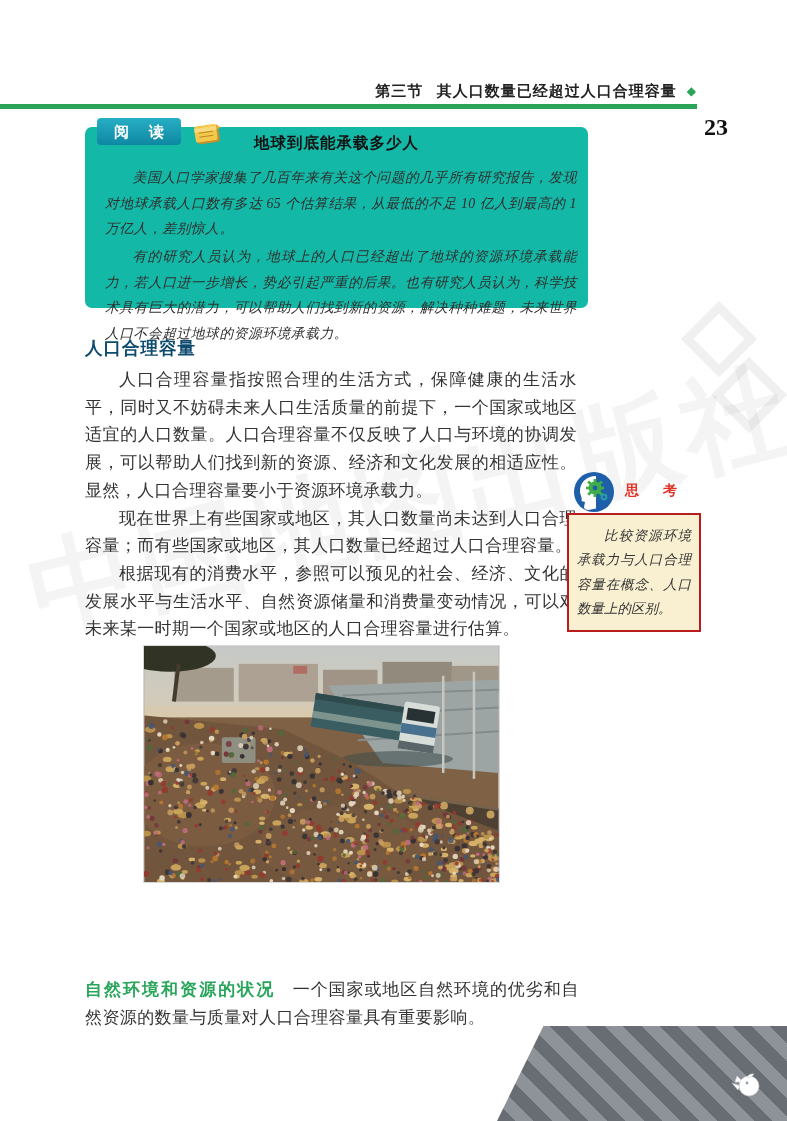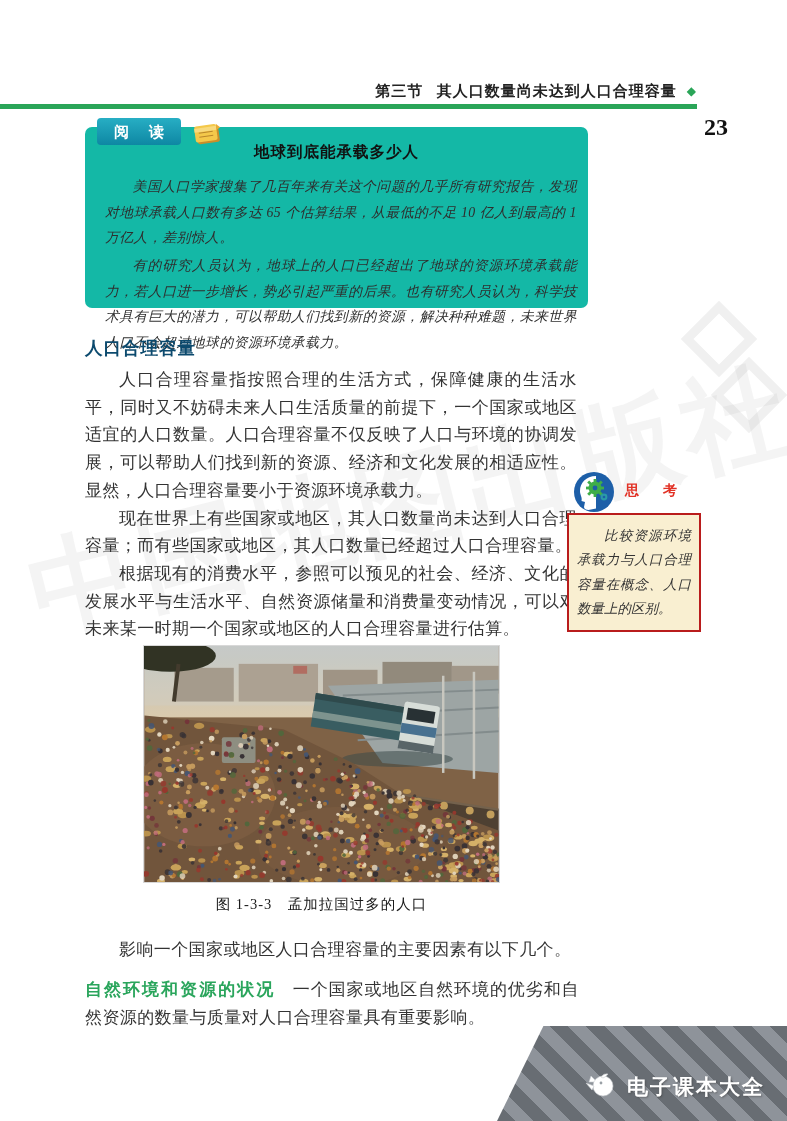--- a/index.html
+++ b/index.html
@@ -29,21 +29,21 @@
   }
   .reading-tab {
     position:absolute; left:12px; top:-9px; width:84px; height:27px;
     background:linear-gradient(#27aec4,#0e87a3); border-radius:4px;
     color:#fff; font-family:"Liberation Sans","DejaVu Sans",sans-serif;
     font-weight:bold; font-size:15px; letter-spacing:8px; text-align:center;
     line-height:27px; text-indent:8px;
   }
   .notebook-icon { position:absolute; left:106px; top:-7px; }
   .reading-title {
-    padding-top:15px; text-align:center;
+    padding-top:6px; text-align:center;
     font-family:"Liberation Sans","DejaVu Sans",sans-serif;
     font-weight:bold; font-size:15.5px; color:#111; letter-spacing:1px;
   }
   .reading-body { padding:9px 11px 0 20px; }
   .reading-body p {
     font-size:13.8px; font-style:italic; line-height:1.86; color:#2e2e2e;
     text-indent:2em; text-align:justify; letter-spacing:0.5px; margin:2px 0;
   }
 
   
@@ -123,21 +123,21 @@
 </head>
 <body>
 
 <div class="page">
 
   <div class="center-watermark">中国地图出版社</div>
   <div class="diamond-mark dm1"></div>
   <div class="diamond-mark dm2"></div>
 
   <div class="header-line">
-    <span class="sec">第三节</span><span>其人口数量尚未达到人口合理容量</span><span class="header-diamond">◆</span>
+    <span class="sec">第三节</span><span>其人口数量已经超过人口合理容量</span><span class="header-diamond">◆</span>
   </div>
   <div class="page-number">23</div>
   <div class="green-rule"></div>
 
   <div class="reading-box">
     <div class="reading-tab">阅 读</div>
     <span class="notebook-icon">
       <svg width="34" height="28" viewBox="0 0 34 28">
         <g transform="rotate(-8 17 14)">
           <rect x="6" y="7" width="22" height="16" rx="2" fill="#c98e2a"></rect>
@@ -997,41 +997,36 @@
           <circle cx="108.7" cy="157.3" r="1.3" fill="#c06a80" opacity="0.87"></circle>
           <circle cx="86.2" cy="126.8" r="1.3" fill="#e6dcc8" opacity="0.80"></circle>
           <circle cx="289.6" cy="188.3" r="1.3" fill="#93322c" opacity="0.77"></circle>
           <circle cx="157.2" cy="124.9" r="2.8" fill="#e6dcc8" opacity="0.93"></circle>
           <circle cx="122.6" cy="211.6" r="2.0" fill="#93322c" opacity="0.97"></circle>
           <circle cx="110.1" cy="223.3" r="1.9" fill="#e6dcc8" opacity="0.83"></circle>
           <circle cx="82.7" cy="176.5" r="1.9" fill="#2e2b33" opacity="0.79"></circle>
         </g>
       <rect width="357" height="238" fill="#c08a4a" opacity="0.07"></rect>
     </svg>
-    <figcaption>图 1-3-3　孟加拉国过多的人口</figcaption>
   </figure>
 
-  <div class="post-photo">
-    <p class="flow-p">影响一个国家或地区人口合理容量的主要因素有以下几个。</p>
-  </div>
 
   <div class="subsection">
     <p class="flow-p">
       <span class="sub-title">自然环境和资源的状况</span><span class="gap"></span><span>一个国家或地区自然环境的优劣和自然资源的数量与质量对人口合理容量具有重要影响。</span>
     </p>
   </div>
 
   <div class="brand-corner">
     <span>
       <svg width="36" height="30" viewBox="0 0 36 30">
         <g fill="#ffffff" stroke="#c9ccd0" stroke-width="0.6">
           <path d="M8 6 L14 12 L6 12 Z"></path>
           <circle cx="20" cy="16" r="10"></circle>
           <path d="M11 16 L3 13 L9 20 Z"></path>
           <path d="M18 7 q3 -4 7 -3 q-2 3 -5 4 z"></path>
         </g>
         <circle cx="18" cy="13" r="1.4" fill="#9aa0a6"></circle>
       </svg>
     </span>
-    <span class="brand-name">电子课本大全</span>
   </div>
 
 </div>
 
 </body></html>

